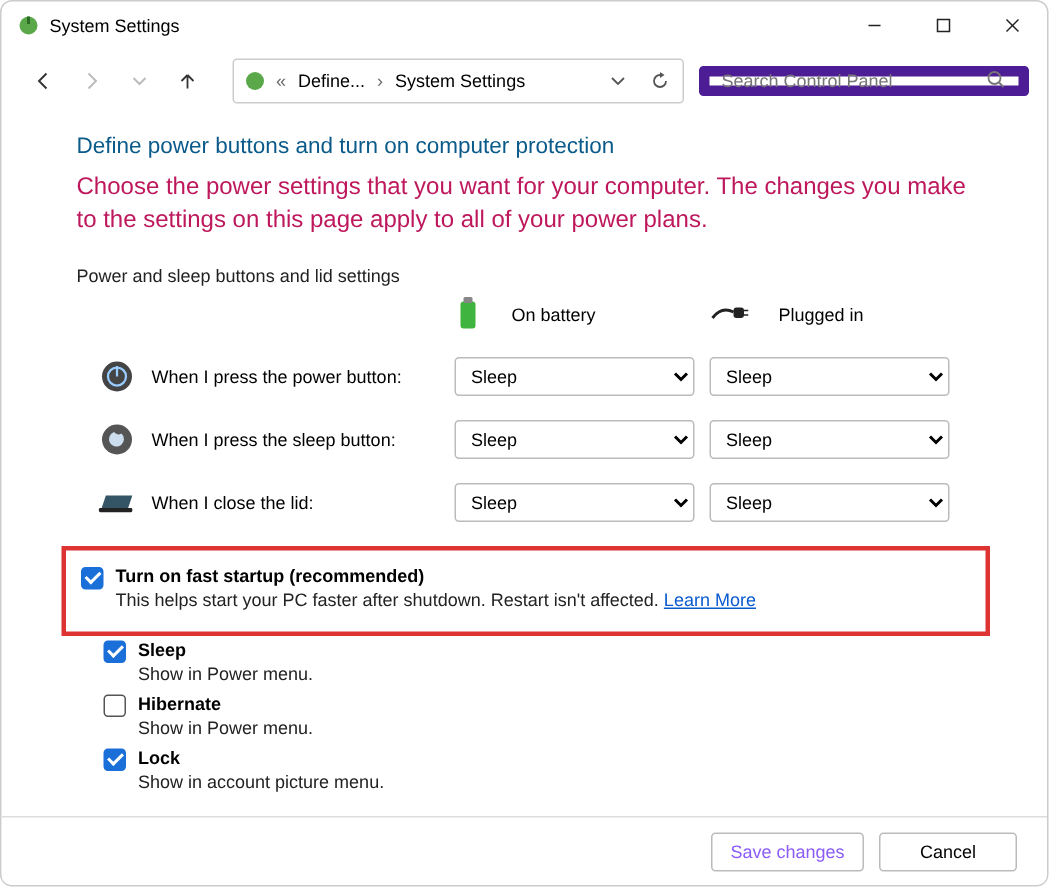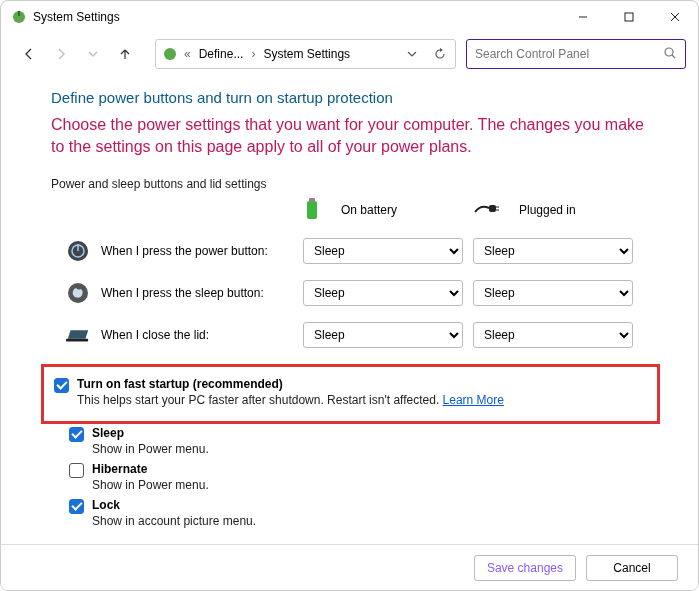--- a/index.html
+++ b/index.html
@@ -61,23 +61,23 @@
   .crumb { font-size:12px; padding:0 2px; cursor:pointer; }
   .crumb-sep { color:#666; padding:0 2px;}
   .addr-tail { margin-left:auto; display:flex; align-items:center; gap:6px;}
   .addr-drop, .addr-refresh {
     width:22px; height:22px; display:flex;align-items:center;justify-content:center;color:#555;cursor:pointer;
   }
   .searchbox {
     width: 220px;
     display:flex;
     align-items:center;
-    border:1px solid #4c1d95;
+    border:7px solid #4c1d95;
     border-radius:3px;
-    height:30px;
+    height:20px;
     padding:0 8px;
     color:#777;
     background:#fff;
   }
   .searchbox input {
     border:none; outline:none; flex:1; font-size:12px; color:#333; background:transparent;
   }
   .searchbox .sicon { color:#777; }
   
   .content {
@@ -248,21 +248,21 @@
     <span class="sicon">
       <svg width="14" height="14" viewBox="0 0 14 14">
           <circle cx="6" cy="6" r="4" fill="none" stroke="#777" stroke-width="1.2"></circle>
           <line x1="9" y1="9" x2="12" y2="12" stroke="#777" stroke-width="1.2"></line>
         </svg>
     </span>
   </div>
 </div>
 
 <div class="content">
-  <div class="h1">Define power buttons and turn on startup protection</div>
+  <div class="h1">Define power buttons and turn on computer protection</div>
   <div class="desc">Choose the power settings that you want for your computer. The changes you make to the settings on this page apply to all of your power plans.</div>
 
   <div class="section-label">Power and sleep buttons and lid settings</div>
 
   <div class="grid">
     <div class="headerrow">
       <div class="col-label"></div>
       <div class="col-sel colhdr">
         <span>
           <svg width="18" height="24" viewBox="0 0 18 24">

